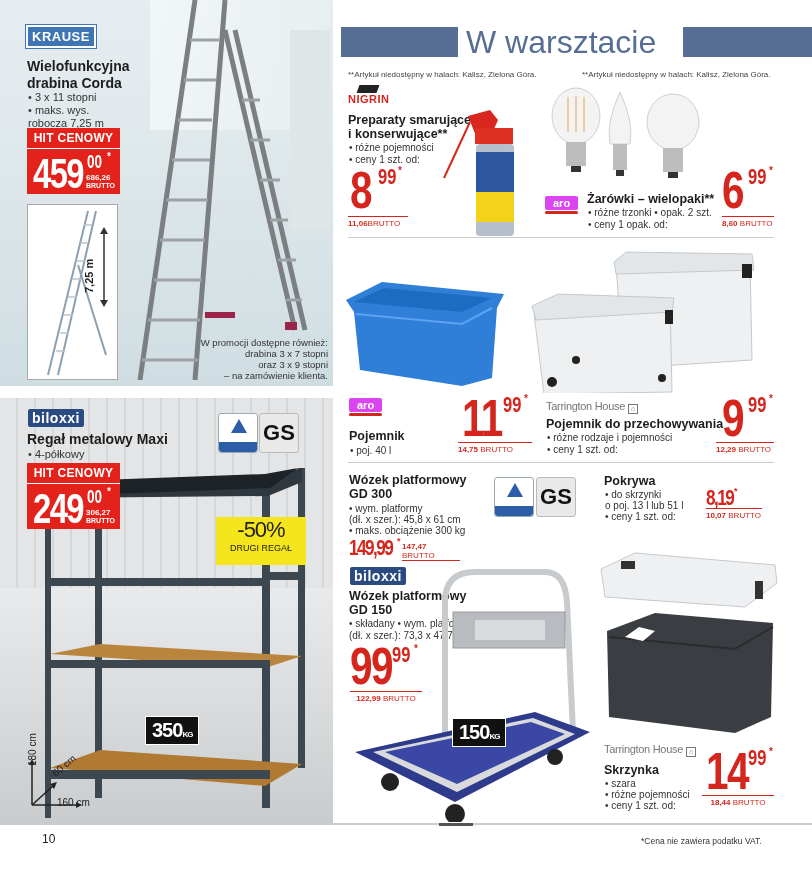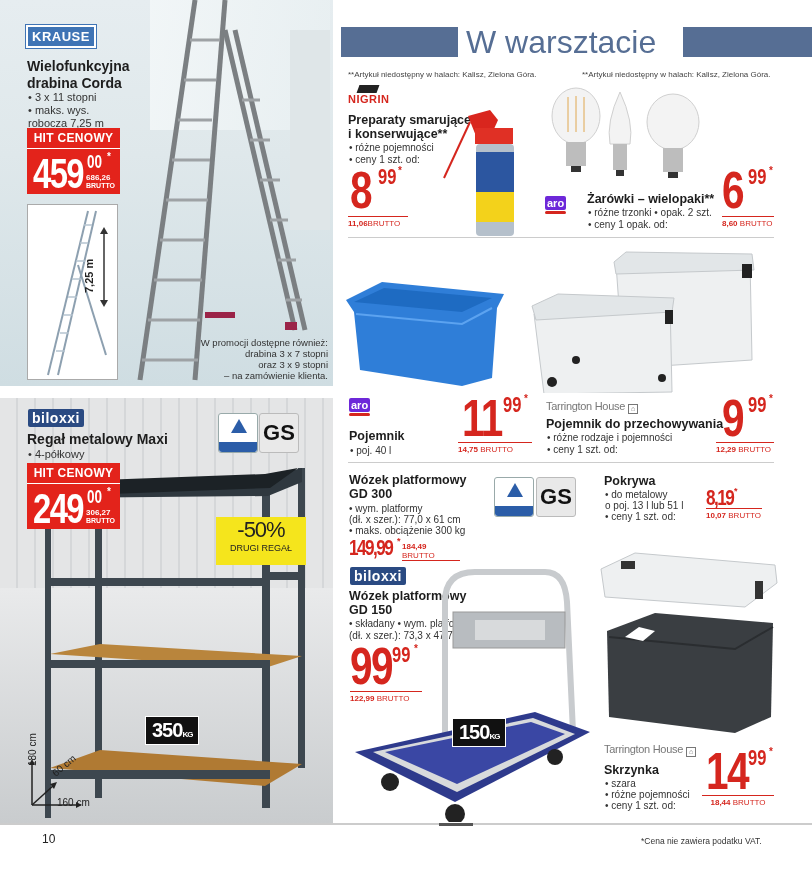--- a/index.html
+++ b/index.html
@@ -18,21 +18,21 @@
 .big{font-family:"Liberation Sans",sans-serif;font-weight:bold;letter-spacing:-2px;line-height:1;transform:scaleX(.78);transform-origin:left top;display:inline-block}
 .red{color:#d5261e}
 .sup{font-weight:bold;line-height:1;transform:scaleX(.75);transform-origin:left top;display:inline-block}
 .brutto-line{border-top:1px solid #d5261e;font-size:8px;font-weight:bold;color:#d5261e;padding-top:2px}
 .brutto-line span{font-weight:normal}
 .note-small{font-size:8px;color:#444}
 
 .hdr-bar{top:27px;height:30px;background:#566e94}
 .hdr-text{left:466px;top:24px;font-size:32px;color:#566e94;font-family:"Liberation Sans",sans-serif}
 .divider{height:1px;background:#ccc}
-.aro{background:#6d28d9;color:#fff;font-weight:bold;font-size:11px;padding:1px 2px;border-radius:2px}
+.aro{background:#d946ef;color:#fff;font-weight:bold;font-size:11px;padding:1px 8px;border-radius:2px}
 .aro-swoosh{height:3px;background:#d5261e;border-radius:2px;margin-top:1px}
 .tarr{font-size:11px;color:#777;letter-spacing:-.3px}
 .tarr-icon{display:inline-block;width:10px;height:10px;border:1px solid #777;vertical-align:-1px;margin-left:3px;font-size:7px;text-align:center;line-height:8px}
 .cert{width:40px;height:40px;border-radius:3px}
 .tuv{background:#fff;border:1px solid #9aa;position:relative}
 .tuv .tri{position:absolute;left:12px;top:5px;width:0;height:0;border-left:8px solid transparent;border-right:8px solid transparent;border-bottom:14px solid #2b5da8}
 .tuv .band{position:absolute;bottom:0;left:0;right:0;height:10px;background:#2b5da8;border-radius:0 0 3px 3px}
 .gs{background:#e9e9e9;border:1px solid #bbb;font-weight:bold;font-size:22px;text-align:center;line-height:38px;color:#111}
 .kg-badge{background:#111;color:#fff;font-weight:bold;border:1px solid #fff;padding:2px 6px;font-size:20px;letter-spacing:-1px}
 .kg-badge small{font-size:8px}
@@ -313,65 +313,65 @@
 <div class="abs brutto-line" style="left:716px;top:442px;width:58px"><b>12,29</b> <span>BRUTTO</span></div>
 
 <div class="abs divider" style="left:348px;top:462px;width:426px"></div>
 
 <div class="abs title" style="left:349px;top:473px;font-size:12.5px;line-height:14px">
   <div>Wózek platformowy</div>
   <div>GD 300</div>
 </div>
 <div class="abs bullets" style="left:349px;top:503px;font-size:10px;line-height:11px">
   <div>• wym. platformy</div>
-  <div>(dł. x szer.): 77,0 x 61 cm</div>
+  <div>(dł. x szer.): 45,8 x 61 cm</div>
   <div>• maks. obciążenie 300 kg</div>
 </div>
 <span class="abs big red" style="left:349px;top:537px;font-size:22px">149,99</span>
 <span class="abs red" style="left:397px;top:536px;font-size:9px;font-weight:bold">*</span>
-<div class="abs brutto-line" style="left:402px;top:540px;width:58px;border-top:none;border-bottom:1px solid #d5261e"><b>184,49</b> <span>BRUTTO</span></div>
+<div class="abs brutto-line" style="left:402px;top:540px;width:58px;border-top:none;border-bottom:1px solid #d5261e"><b>147,47</b> <span>BRUTTO</span></div>
 
 <div class="abs cert tuv" style="left:494px;top:477px">
     <div class="tri"></div>
     <div class="band"></div>
   </div>
 <div class="abs cert gs" style="left:536px;top:477px">GS</div>
 
 <div class="abs brand-biloxxi" style="left:350px;top:567px">biloxxi</div>
 <div class="abs title" style="left:349px;top:589px;font-size:12.5px;line-height:14px">
   <div>Wózek platformowy</div>
   <div>GD 150</div>
 </div>
 <div class="abs bullets" style="left:349px;top:618px;font-size:10px;line-height:12px">
   <div>• składany • wym. platformy</div>
   <div>(dł. x szer.): 73,3 x 47,7 cm</div>
 </div>
 <span class="abs big red" style="left:350px;top:640px;font-size:52px">99</span>
 <span class="abs sup red" style="left:392px;top:644px;font-size:22px">99</span>
 <span class="abs red" style="left:414px;top:643px;font-size:10px;font-weight:bold">*</span>
-<div class="abs brutto-line" style="left:350px;top:691px;width:72px;text-align:left"><b>122,99</b> <span>BRUTTO</span></div>
+<div class="abs brutto-line" style="left:350px;top:691px;width:72px;text-align:center"><b>122,99</b> <span>BRUTTO</span></div>
 
 <svg class="abs" style="left:345px;top:532px" width="245" height="290">
   <path d="M100 250 L100 70 Q100 40 130 40 L200 40 Q220 40 222 70 L228 200" stroke="#c8cbce" stroke-width="6" fill="none"></path>
   <rect x="108" y="80" width="112" height="36" fill="#b8bcc0" stroke="#999"></rect>
   <rect x="130" y="88" width="70" height="20" fill="#d8dadc"></rect>
   <path d="M10 220 L190 180 L245 200 L110 270 Z" fill="#2e3a8c"></path>
   <path d="M28 220 L188 186 L230 202 L112 260 Z" fill="#d8dadc"></path>
   <path d="M40 220 L186 190 L220 202 L112 252 Z" fill="#3a47a4"></path>
   <g fill="#222">
       <circle cx="45" cy="250" r="9"></circle>
       <circle cx="110" cy="282" r="10"></circle>
       <circle cx="210" cy="225" r="8"></circle>
     </g>
 </svg>
 <div class="abs kg-badge" style="left:452px;top:718px"><span>150</span><small>KG</small></div>
 
 <div class="abs title" style="left:604px;top:473px;font-size:12.5px">Pokrywa</div>
 <div class="abs bullets" style="left:605px;top:489px;font-size:10px;line-height:11px">
-  <div>• do metalowy</div>
+  <div>• do skrzynki</div>
   <div>o poj. 13 l lub 51 l</div>
   <div>• ceny 1 szt. od:</div>
 </div>
 <span class="abs big red" style="left:706px;top:487px;font-size:22px">8,19</span>
 <span class="abs red" style="left:734px;top:486px;font-size:9px;font-weight:bold">*</span>
 <div class="abs brutto-line" style="left:706px;top:508px;width:56px"><b>10,07</b> <span>BRUTTO</span></div>
 
 <svg class="abs" style="left:595px;top:547px" width="190" height="190">
   <path d="M6 22 L40 6 L180 18 L182 36 L150 60 L10 50 Z" fill="#eef0f1" stroke="#c5c9cc"></path>
   <rect x="26" y="14" width="14" height="8" fill="#333"></rect>

